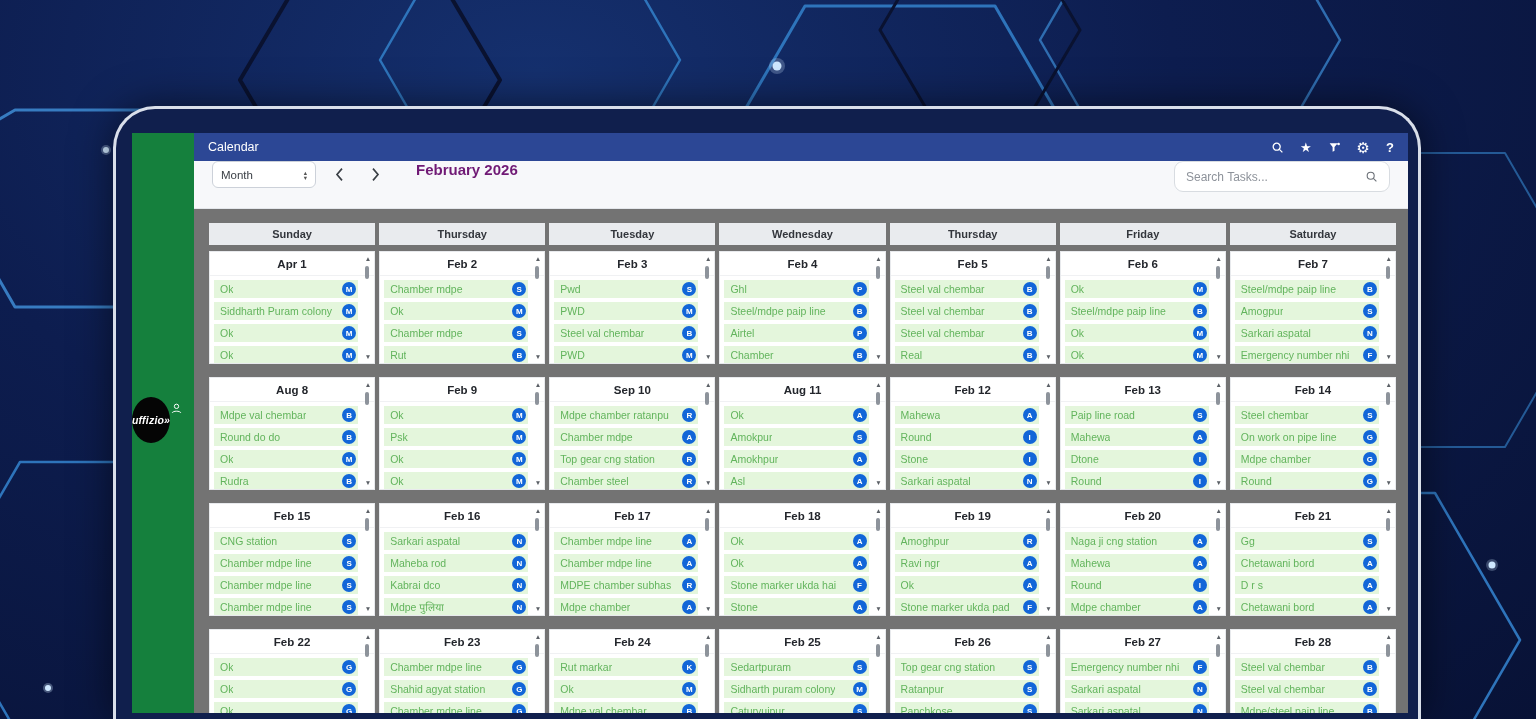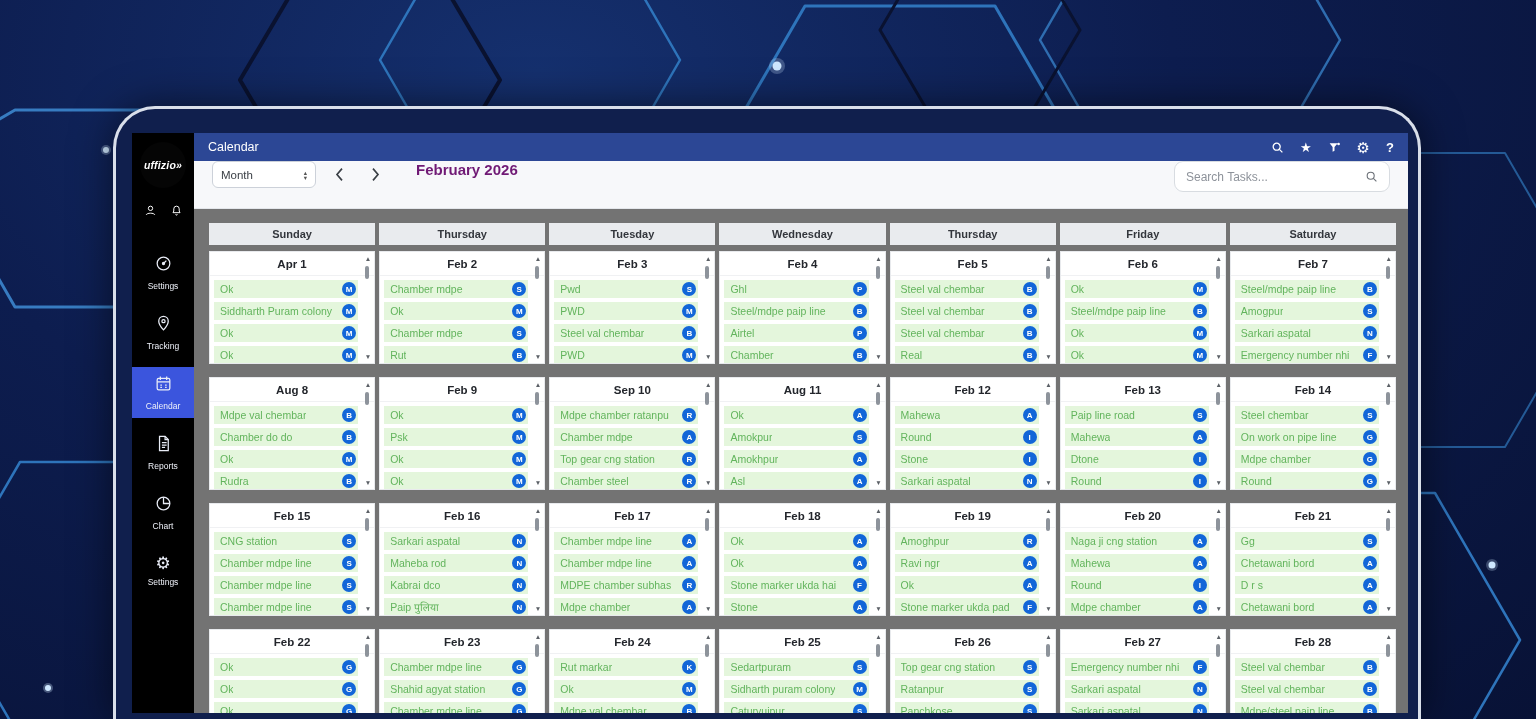--- a/index.html
+++ b/index.html
@@ -12,22 +12,22 @@
 
   
   .tablet { position:absolute; left:113px; top:106px; width:1308px; height:613px;
     background:#101f4d; border:3px solid #d9dfea; border-bottom:none;
     border-radius:42px 42px 0 0; z-index:2; overflow:hidden;
     box-shadow:0 0 40px rgba(0,0,0,.55); }
   .app { position:absolute; left:16px; right:10px; top:24px; bottom:6px;
     display:flex; overflow:hidden; }
 
   
-  .sidebar { width:62px; background:#000000; color:#e9edf7; flex:none;
-    display:flex; flex-direction:column; align-items:center; }
+  .sidebar { width:62px; background:#15803d; color:#e9edf7; flex:none;
+    display:flex; align-items:center; }
   .logo { width:46px; height:46px; border-radius:50%; background:#050505;
     color:#fff; display:flex; align-items:center; justify-content:center;
     font-size:10.5px; font-weight:bold; font-style:italic; margin:9px 0 16px 0; letter-spacing:.2px; }
   .side-iconrow { display:flex; gap:13px; margin-bottom:30px; }
   .side-iconrow svg { width:17px; height:17px; }
   .nav-item { width:100%; display:flex; flex-direction:column; align-items:center;
     gap:4px; padding:7px 0; margin-bottom:9px; cursor:pointer; }
   .nav-item svg { width:19px; height:19px; }
   .nav-item .glyph { font-size:17px; line-height:19px; }
   .nav-label { font-size:8.5px; color:#eef1f9; }
@@ -425,21 +425,21 @@
           </div>
           <div class="week">
             <div class="cell">
               <div class="cell-date">Aug 8</div>
               <div class="tasks">
                 <div class="task">
                   <span class="task-label">Mdpe val chembar</span>
                   <span class="badge">B</span>
                 </div>
                 <div class="task">
-                  <span class="task-label">Chamber do do</span>
+                  <span class="task-label">Round do do</span>
                   <span class="badge">B</span>
                 </div>
                 <div class="task">
                   <span class="task-label">Ok</span>
                   <span class="badge">M</span>
                 </div>
                 <div class="task">
                   <span class="task-label">Rudra</span>
                   <span class="badge">B</span>
                 </div>
@@ -627,21 +627,21 @@
                 </div>
                 <div class="task">
                   <span class="task-label">Maheba rod</span>
                   <span class="badge">N</span>
                 </div>
                 <div class="task">
                   <span class="task-label">Kabrai dco</span>
                   <span class="badge">N</span>
                 </div>
                 <div class="task">
-                  <span class="task-label">Paip पुलिया</span>
+                  <span class="task-label">Mdpe पुलिया</span>
                   <span class="badge">N</span>
                 </div>
               </div>
               <span class="sb-up">▲</span>
               <span class="sb-thumb"></span>
               <span class="sb-down">▼</span>
             </div>
             <div class="cell">
               <div class="cell-date">Feb 17</div>
               <div class="tasks">

